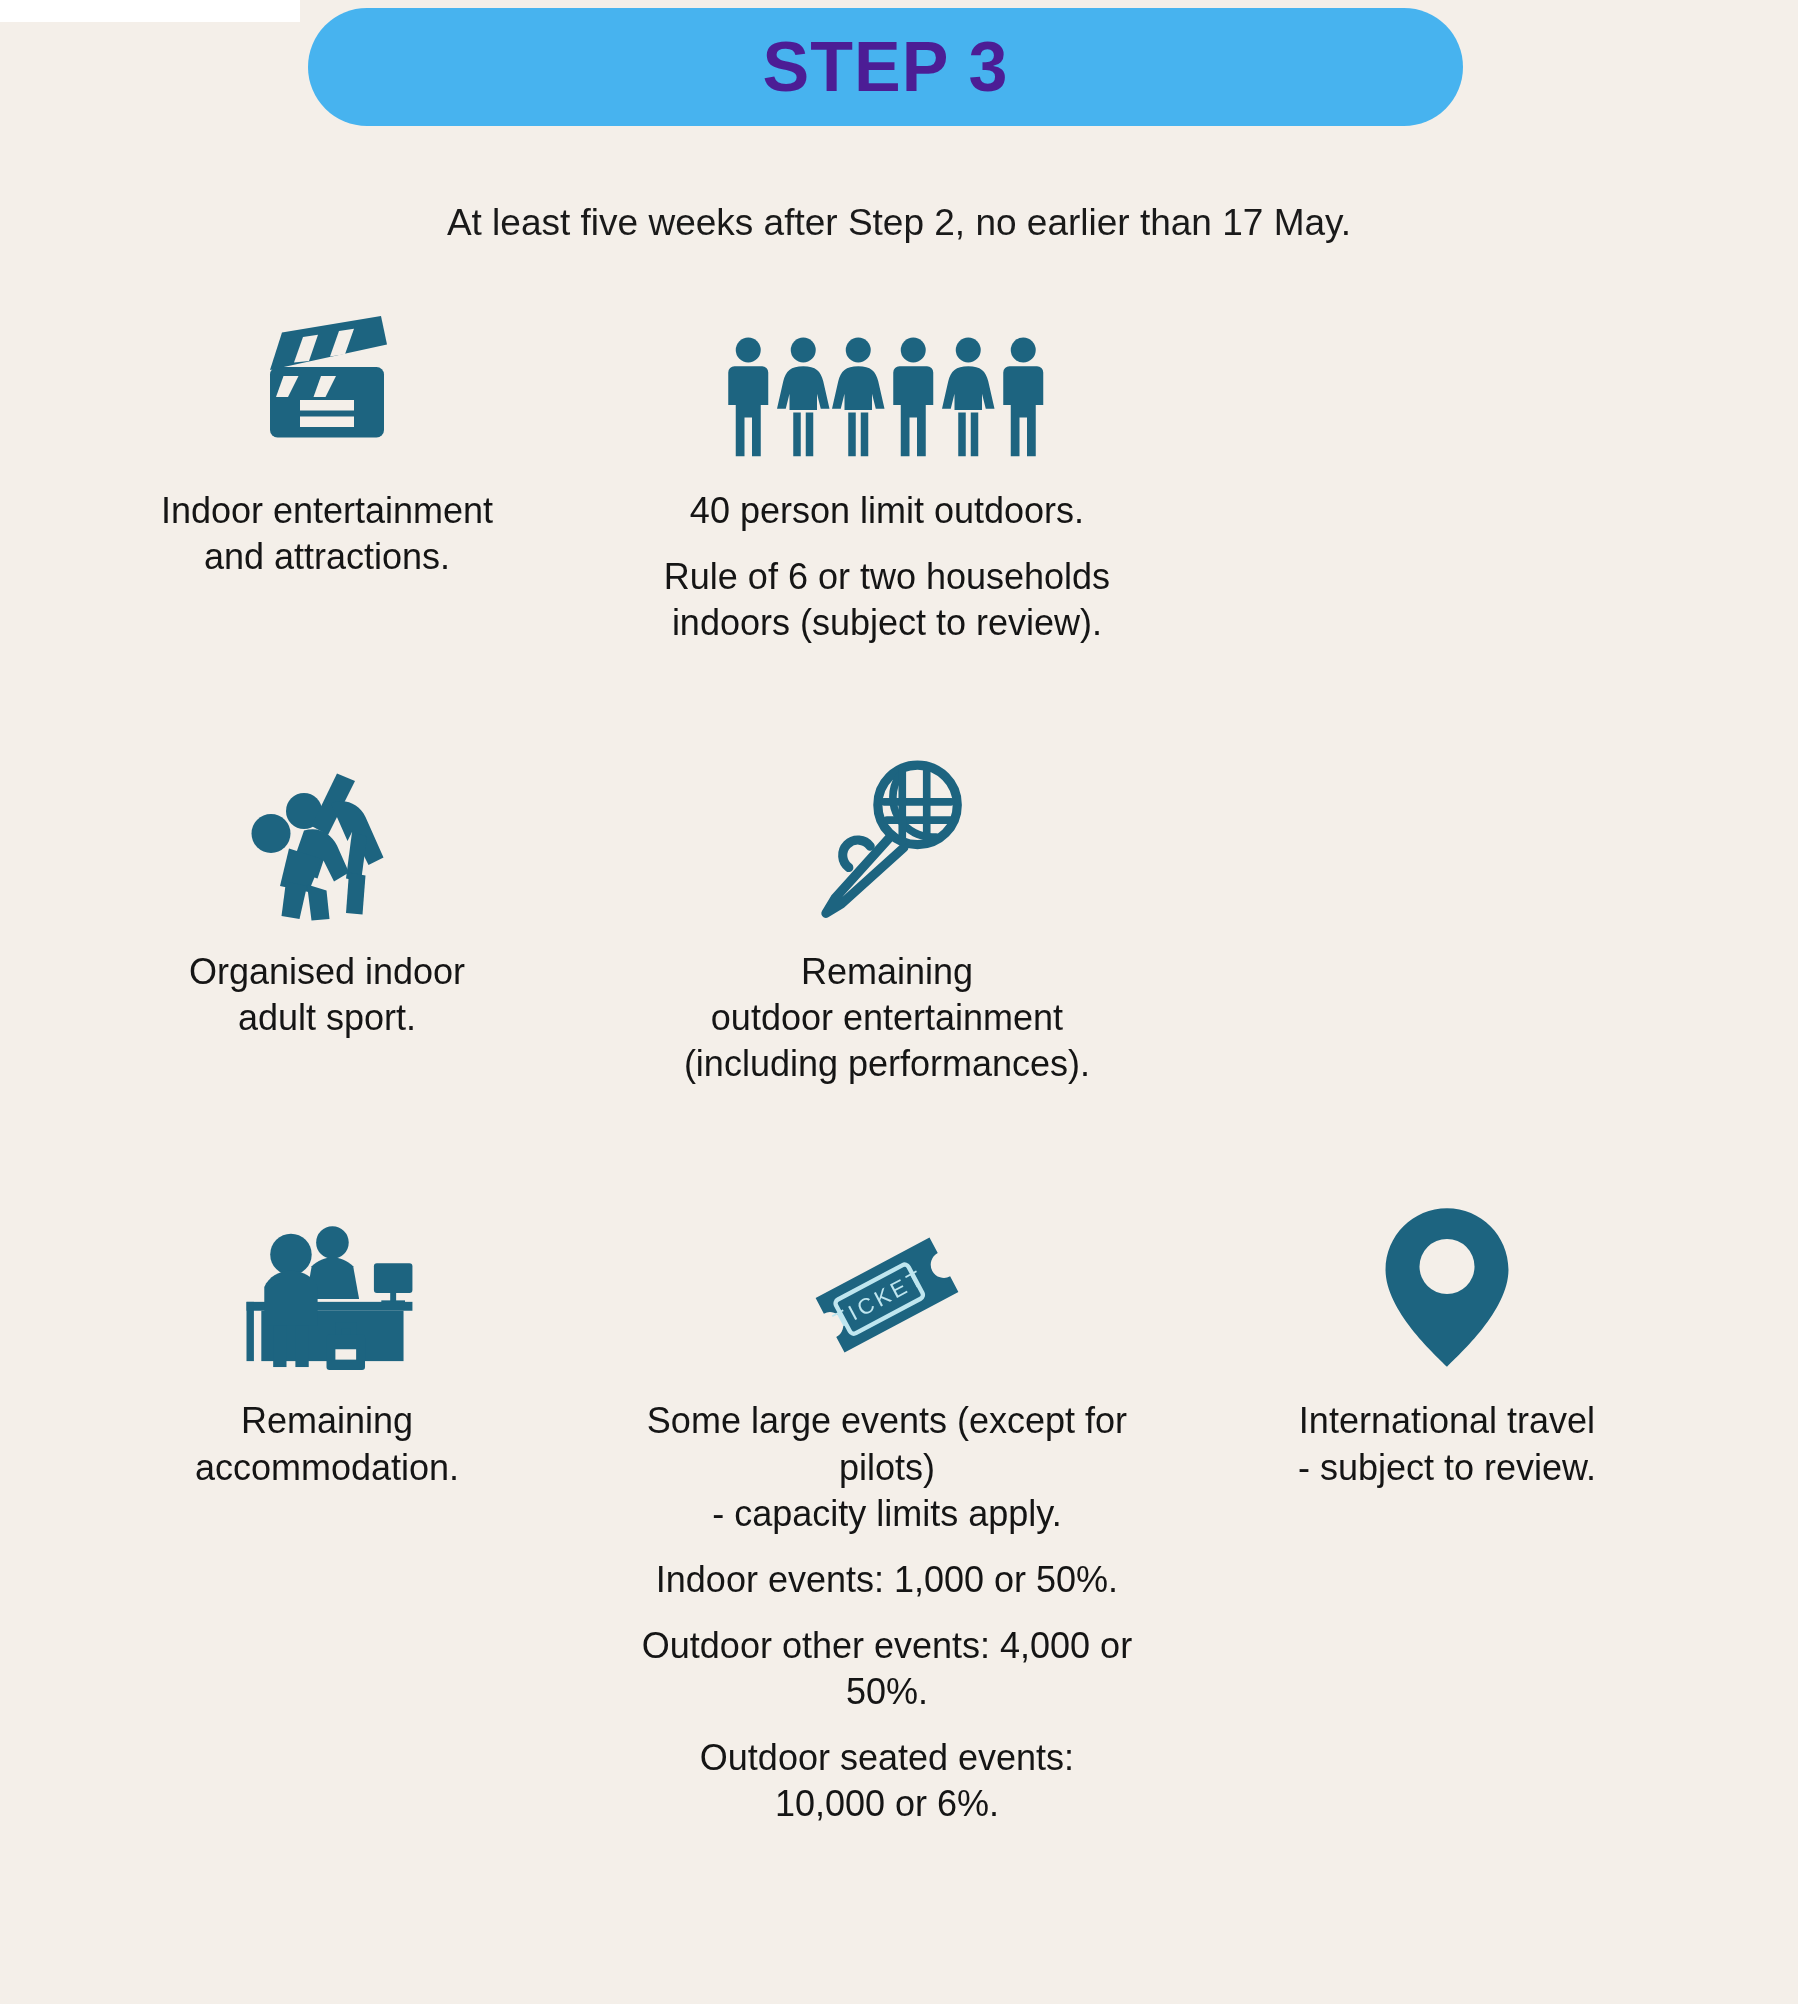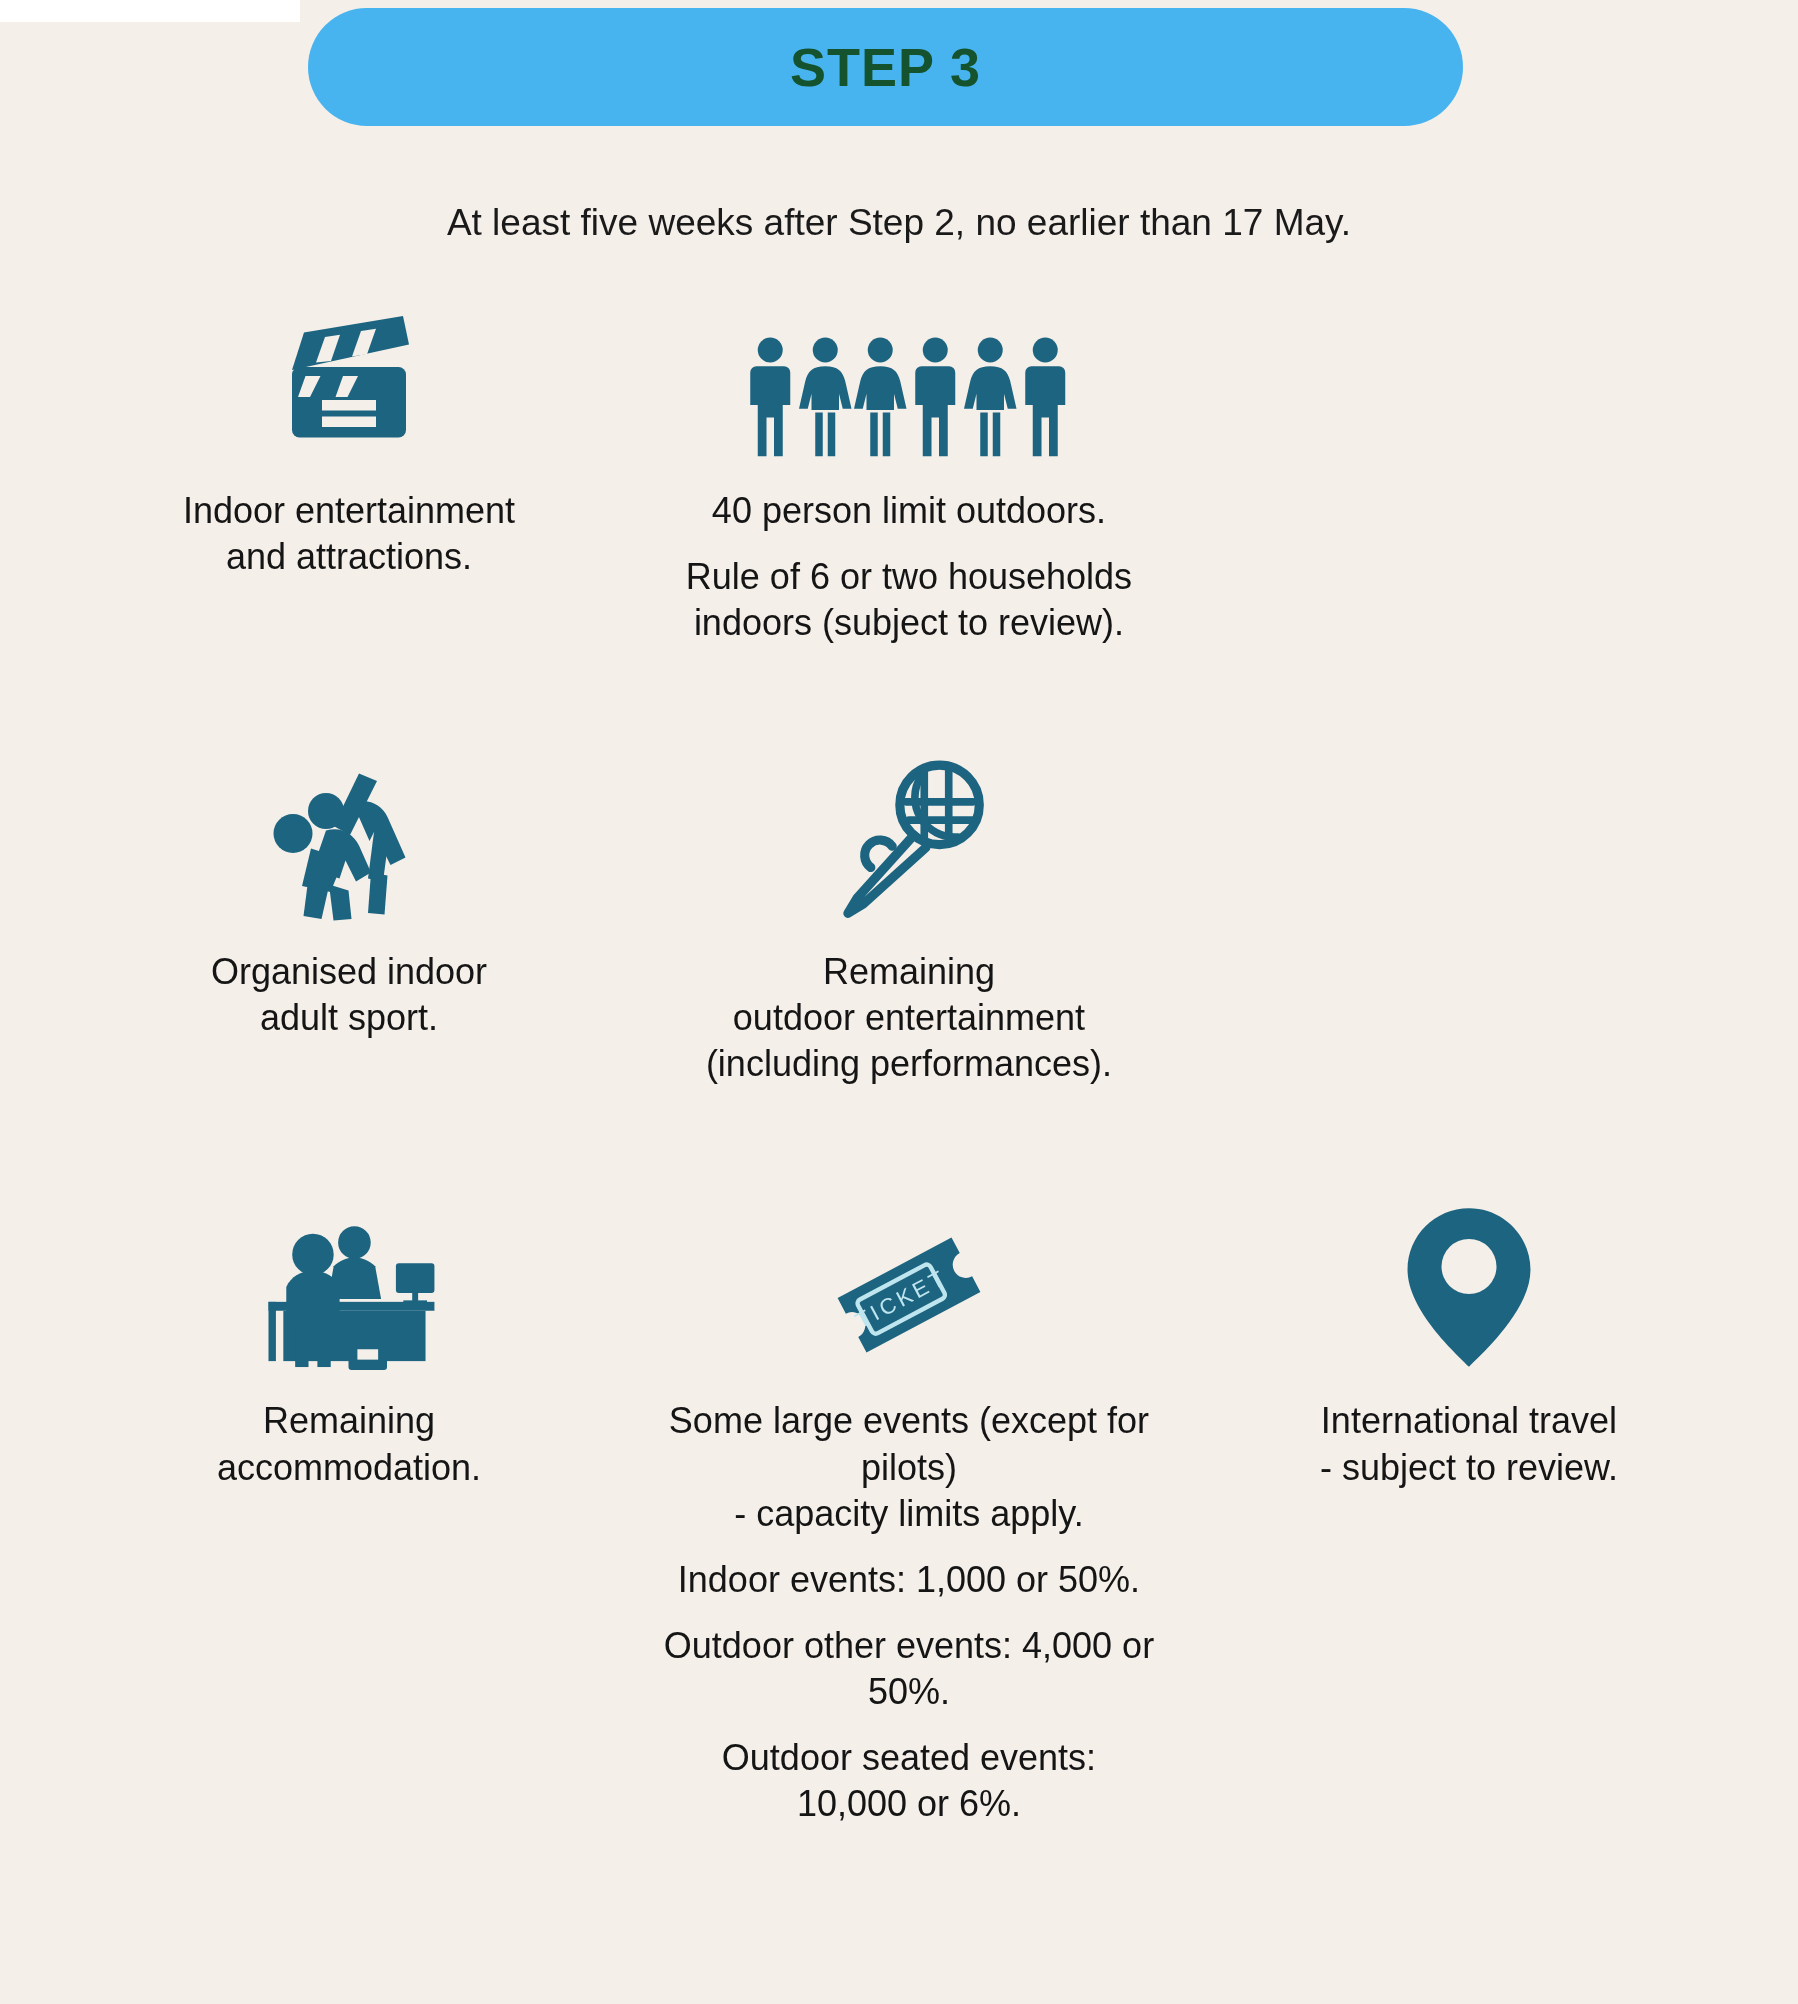--- a/index.html
+++ b/index.html
@@ -34,42 +34,42 @@
     top: 8px;
     width: 1155px;
     height: 118px;
     background: #47b3ef;
     border-radius: 60px;
     display: flex;
     align-items: center;
     justify-content: center;
   }
   .step-pill-label {
-    color: #14532d;
-    font-size: 54px;
+    color: #4c1d95;
+    font-size: 70px;
     font-weight: bold;
     letter-spacing: 1px;
     line-height: 1;
   }
 
   .subtitle {
     position: absolute;
     left: 0;
     top: 178px;
     width: 100%;
     text-align: center;
     font-size: 37px;
     color: #1a1a1a;
     margin-top: 24px;
   }
 
   
   .grid {
     position: absolute;
-    left: 69px;
+    left: 47px;
     top: 290px;
     width: 1680px;
   }
   .row {
     display: flex;
     width: 100%;
   }
   .cell {
     width: 33.3333%;
     display: flex;

